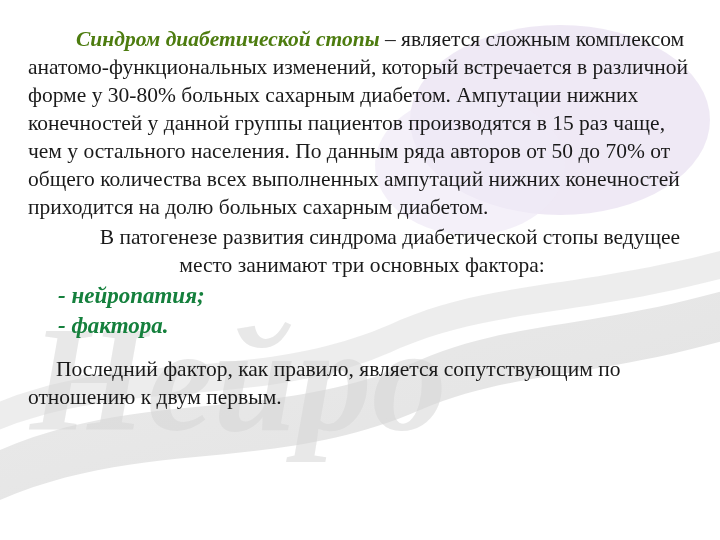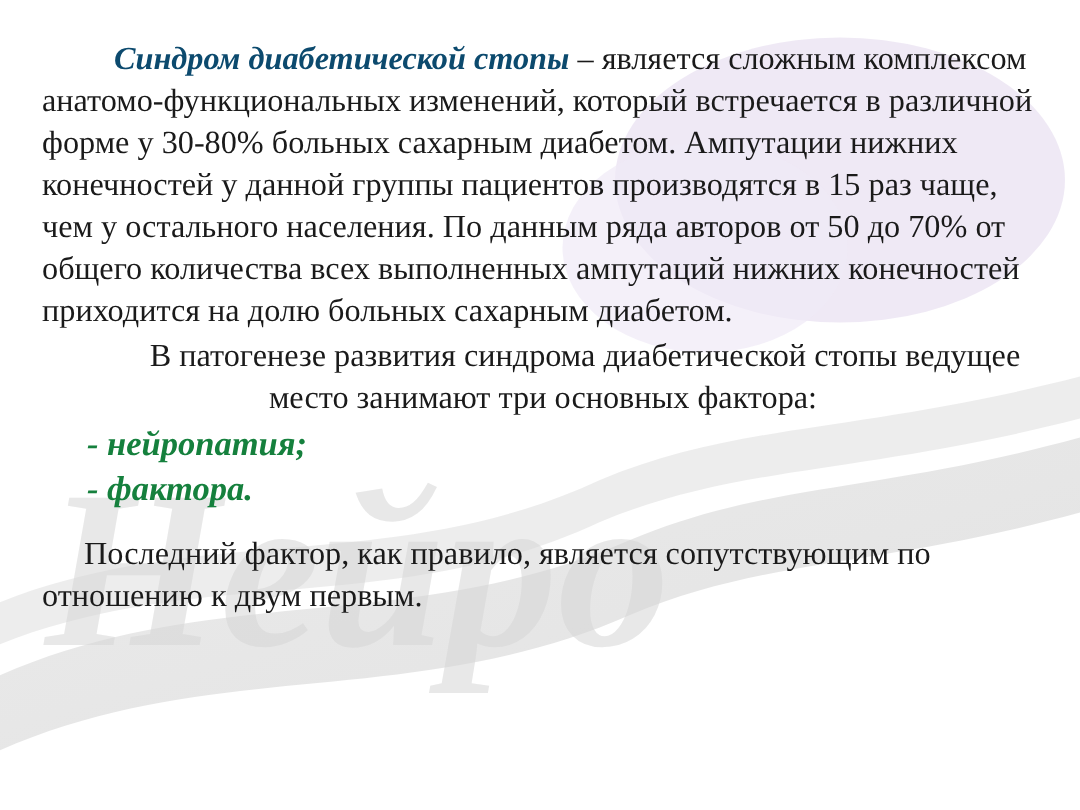--- a/index.html
+++ b/index.html
@@ -52,21 +52,21 @@
   .para.second {
     text-indent: 56px;
     margin-top: 2px;
     text-align: center;
   }
   .para.last {
     text-indent: 28px;
     margin-top: 15px;
   }
   .term {
-    color: #0c4a6e;
+    color: #4d7c0f;
     font-weight: bold;
     font-style: italic;
     text-align: right;
   }
   .bullet-list {
     list-style: none;
     margin: 2px 0 0 0;
     padding: 0 0 0 30px;
   }
   .bullet-list li {

